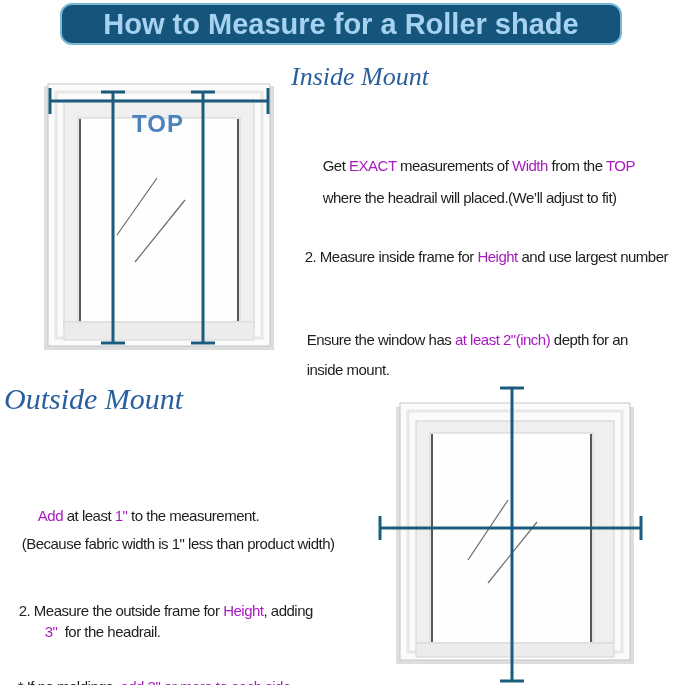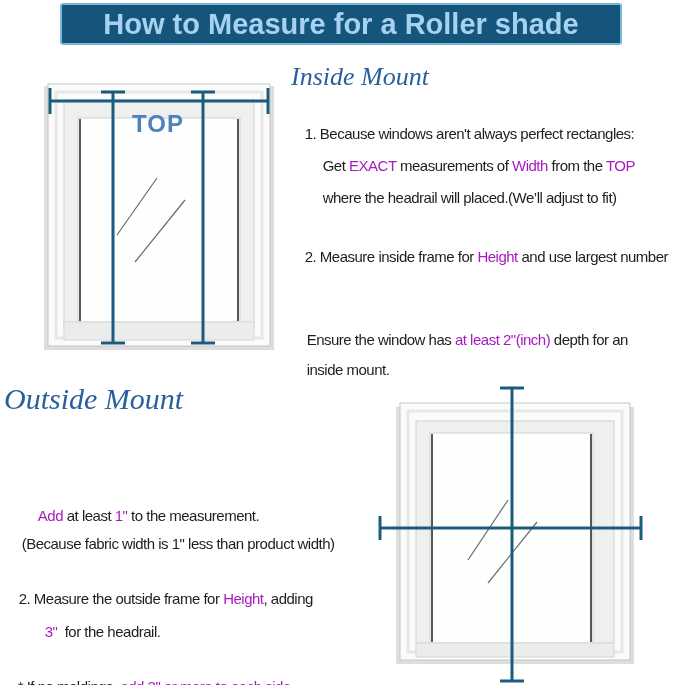--- a/index.html
+++ b/index.html
@@ -4,21 +4,21 @@
 <style>
   html,body{margin:0;padding:0;background:#ffffff;}
   .canvas{
     position:relative;width:679px;height:685px;background:#ffffff;overflow:hidden;
     font-family:"Liberation Sans",sans-serif;color:var(--body_text,#1e1e1e);
   }
   .banner{
     position:absolute;left:60px;top:3px;width:558px;height:38px;
     background:var(--banner_bg,#15557C);
     border:2px solid var(--banner_border,#79B7D7);
-    border-radius:3px;
+    border-radius:12px;
     display:flex;align-items:center;justify-content:center;
   }
   .banner span{
     color:var(--banner_text,#A6D2F0);
     font-size:29px;font-weight:bold;letter-spacing:0px;white-space:pre;
   }
   .sec-title{
     position:absolute;
     font-family:"Liberation Serif",serif;font-style:italic;
     color:var(--heading_blue,#2A5F9E);
@@ -63,23 +63,20 @@
       <line x1="71" y1="285" x2="95" y2="285"></line>
       <line x1="173" y1="34" x2="173" y2="285"></line>
       <line x1="161" y1="34" x2="185" y2="34"></line>
       <line x1="161" y1="285" x2="185" y2="285"></line>
     </g>
     <text x="128" y="74" text-anchor="middle" font-family="Liberation Sans, sans-serif" font-size="24" font-weight="bold" letter-spacing="1" fill="#4C83BD">TOP</text>
   </svg>
 
   <div class="sec-title" id="inside-title">Inside Mount</div>
 
-  <div class="line" style="left:290px;top:104px;">
-    <span>1. Because windows aren't always perfect rectangles:</span>
-  </div>
   <div class="line" style="left:308px;top:136px;">
     <span>Get </span><span class="m">EXACT</span><span> measurements of </span><span class="m">Width</span><span> from the </span><span class="m">TOP</span>
   </div>
   <div class="line" style="left:308px;top:168px;">
     <span>where the headrail will placed.(We’ll adjust to fit)</span>
   </div>
 
   <div class="line" style="left:290px;top:227px;">
     <span>2. Measure inside frame for </span><span class="m">Height</span><span> and use largest number</span>
   </div>
@@ -93,21 +90,21 @@
 
   <div class="sec-title" id="outside-title">Outside Mount</div>
 
   <div class="line" style="left:24px;top:486px;">
     <span class="m">Add</span><span> at least </span><span class="m">1"</span><span> to the measurement.</span>
   </div>
   <div class="line" style="left:7px;top:514px;">
     <span>(Because fabric width is 1" less than product width)</span>
   </div>
 
-  <div class="line" style="left:4px;top:569px;">
+  <div class="line" style="left:4px;top:581px;">
     <span>2. Measure the outside frame for </span><span class="m">Height</span><span>, adding</span>
   </div>
   <div class="line" style="left:30px;top:602px;">
     <span class="m">3"</span><span>  for the headrail.</span>
   </div>
 
   <div class="line" style="left:3px;top:657px;">
     <span>* If no moldings, </span><span class="m">add 3" or more to each side.</span>
   </div>
 

